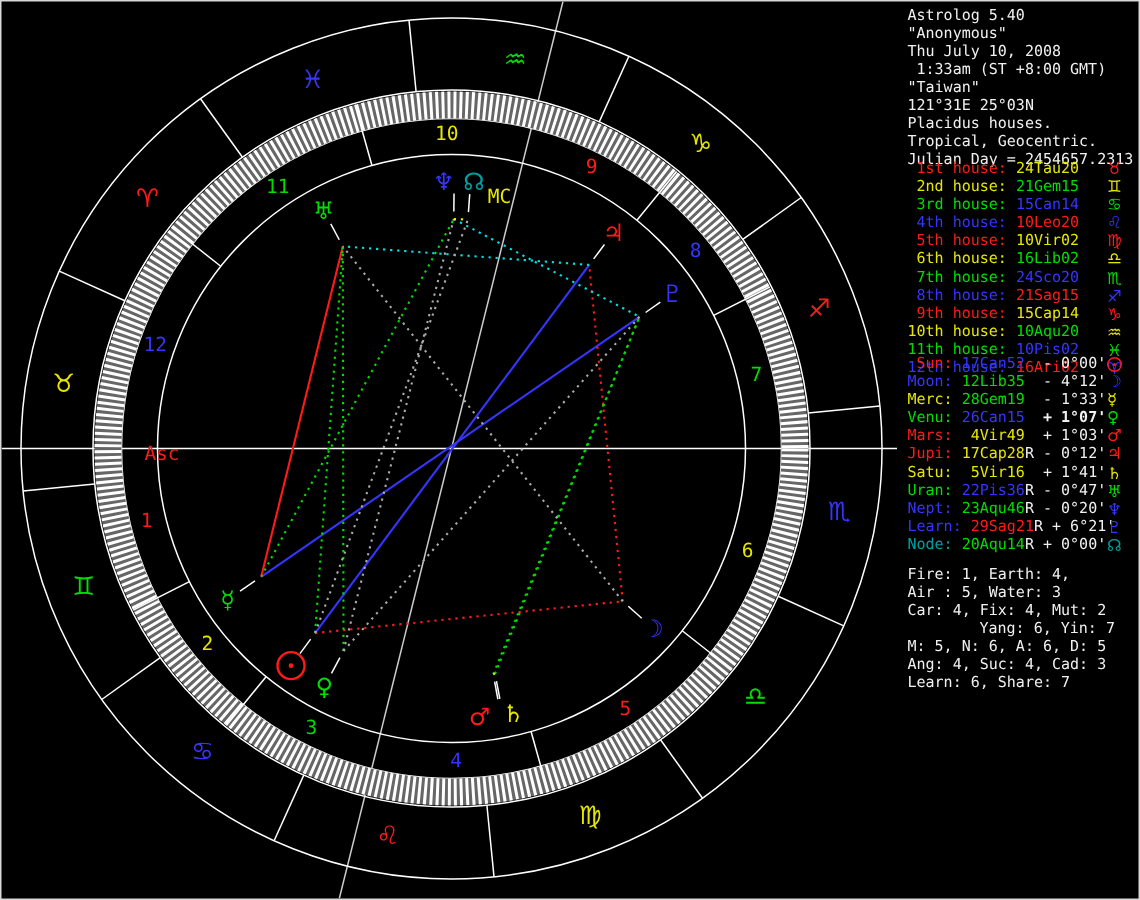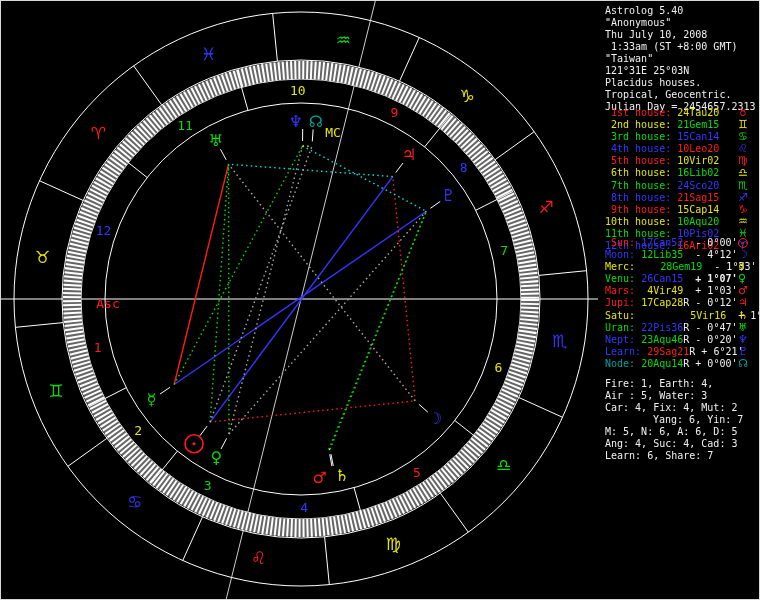--- a/index.html
+++ b/index.html
@@ -145,25 +145,25 @@
         <div class="row"><span style="color: rgb(0, 221, 0);"> 7th house: </span><span style="color: rgb(53, 53, 255);">24Sco20</span><span class="rglyph" style="color: rgb(0, 221, 0);">♏</span></div>
         <div class="row"><span style="color: rgb(53, 53, 255);"> 8th house: </span><span style="color: rgb(255, 26, 26);">21Sag15</span><span class="rglyph" style="color: rgb(53, 53, 255);">♐</span></div>
         <div class="row"><span style="color: rgb(255, 26, 26);"> 9th house: </span><span style="color: rgb(230, 230, 0);">15Cap14</span><span class="rglyph" style="color: rgb(255, 26, 26);">♑</span></div>
         <div class="row"><span style="color: rgb(230, 230, 0);">10th house: </span><span style="color: rgb(0, 221, 0);">10Aqu20</span><span class="rglyph" style="color: rgb(230, 230, 0);">♒</span></div>
         <div class="row"><span style="color: rgb(0, 221, 0);">11th house: </span><span style="color: rgb(53, 53, 255);">10Pis02</span><span class="rglyph" style="color: rgb(0, 221, 0);">♓</span></div>
         <div class="row"><span style="color: rgb(53, 53, 255);">12th house: </span><span style="color: rgb(255, 26, 26);">16Ari02</span><span class="rglyph" style="color: rgb(53, 53, 255);">♈</span></div>
       </div>
     <div class="block" id="planets-block" style="top:236px">
         <div class="row"><span style="color: rgb(255, 26, 26);"> Sun: </span><span style="color: rgb(53, 53, 255);">17Can52</span><span style="color: rgb(240, 240, 240);"> </span><span style="color: rgb(240, 240, 240);"> - 0°00'</span><span class="rglyph"><span class="sun-ring"><i></i></span></span></div>
         <div class="row"><span style="color: rgb(53, 53, 255);">Moon: </span><span style="color: rgb(0, 221, 0);">12Lib35</span><span style="color: rgb(240, 240, 240);"> </span><span style="color: rgb(240, 240, 240);"> - 4°12'</span><span class="rglyph" style="color: rgb(53, 53, 255);">☽</span></div>
-        <div class="row"><span style="color: rgb(230, 230, 0);">Merc: </span><span style="color: rgb(0, 221, 0); margin-left: 19px;">28Gem19</span><span style="color: rgb(240, 240, 240);"> </span><span style="color: rgb(240, 240, 240);"> - 1°33'</span><span class="rglyph" style="color: rgb(230, 230, 0);">☿</span></div>
+        <div class="row"><span style="color: rgb(230, 230, 0);">Merc: </span><span style="color: rgb(0, 221, 0);">28Gem19</span><span style="color: rgb(240, 240, 240);"> </span><span style="color: rgb(240, 240, 240);"> - 1°33'</span><span class="rglyph" style="color: rgb(230, 230, 0);">☿</span></div>
         <div class="row"><span style="color: rgb(0, 221, 0);">Venu: </span><span style="color: rgb(53, 53, 255);">26Can15</span><span style="color: rgb(240, 240, 240);"> </span><span style="color: rgb(240, 240, 240); font-weight: bold;"> + 1°07'</span><span class="rglyph" style="color: rgb(0, 221, 0);">♀</span></div>
         <div class="row"><span style="color: rgb(255, 26, 26);">Mars: </span><span style="color: rgb(230, 230, 0);"> 4Vir49</span><span style="color: rgb(240, 240, 240);"> </span><span style="color: rgb(240, 240, 240);"> + 1°03'</span><span class="rglyph" style="color: rgb(255, 26, 26);">♂</span></div>
         <div class="row"><span style="color: rgb(255, 26, 26);">Jupi: </span><span style="color: rgb(230, 230, 0);">17Cap28</span><span style="color: rgb(240, 240, 240);">R</span><span style="color: rgb(240, 240, 240);"> - 0°12'</span><span class="rglyph" style="color: rgb(255, 26, 26);">♃</span></div>
-        <div class="row"><span style="color: rgb(230, 230, 0);">Satu: </span><span style="color: rgb(230, 230, 0); margin-left: 43px;"> 5Vir16</span><span style="color: rgb(240, 240, 240);"> </span><span style="color: rgb(240, 240, 240);"> + 1°41'</span><span class="rglyph" style="color: rgb(230, 230, 0);">♄</span></div>
+        <div class="row"><span style="color: rgb(230, 230, 0);">Satu: </span><span style="color: rgb(230, 230, 0);"> 5Vir16</span><span style="color: rgb(240, 240, 240);"> </span><span style="color: rgb(240, 240, 240);"> + 1°41'</span><span class="rglyph" style="color: rgb(230, 230, 0);">♄</span></div>
         <div class="row"><span style="color: rgb(0, 221, 0);">Uran: </span><span style="color: rgb(53, 53, 255);">22Pis36</span><span style="color: rgb(240, 240, 240);">R</span><span style="color: rgb(240, 240, 240);"> - 0°47'</span><span class="rglyph" style="color: rgb(0, 221, 0);">♅</span></div>
         <div class="row"><span style="color: rgb(53, 53, 255);">Nept: </span><span style="color: rgb(0, 221, 0);">23Aqu46</span><span style="color: rgb(240, 240, 240);">R</span><span style="color: rgb(240, 240, 240);"> - 0°20'</span><span class="rglyph" style="color: rgb(53, 53, 255);">♆</span></div>
         <div class="row"><span style="color: rgb(53, 53, 255);">Learn: </span><span style="color: rgb(255, 26, 26);">29Sag21</span><span style="color: rgb(240, 240, 240);">R</span><span style="color: rgb(240, 240, 240);"> + 6°21'</span><span class="rglyph" style="color: rgb(53, 53, 255);">♇</span></div>
         <div class="row"><span style="color: rgb(0, 160, 160);">Node: </span><span style="color: rgb(0, 221, 0);">20Aqu14</span><span style="color: rgb(240, 240, 240);">R</span><span style="color: rgb(240, 240, 240);"> + 0°00'</span><span class="rglyph" style="color: rgb(0, 160, 160);">☊</span></div>
       </div>
     <div class="block" id="stats-block" style="top:377px">
         <div class="pline" style="color: rgb(240, 240, 240);">Fire: 1, Earth: 4,</div>
         <div class="pline" style="color: rgb(240, 240, 240);">Air : 5, Water: 3</div>
         <div class="pline" style="color: rgb(240, 240, 240);">Car: 4, Fix: 4, Mut: 2</div>
         <div class="pline" style="color: rgb(240, 240, 240); margin-left: 48px;">Yang: 6, Yin: 7</div>

